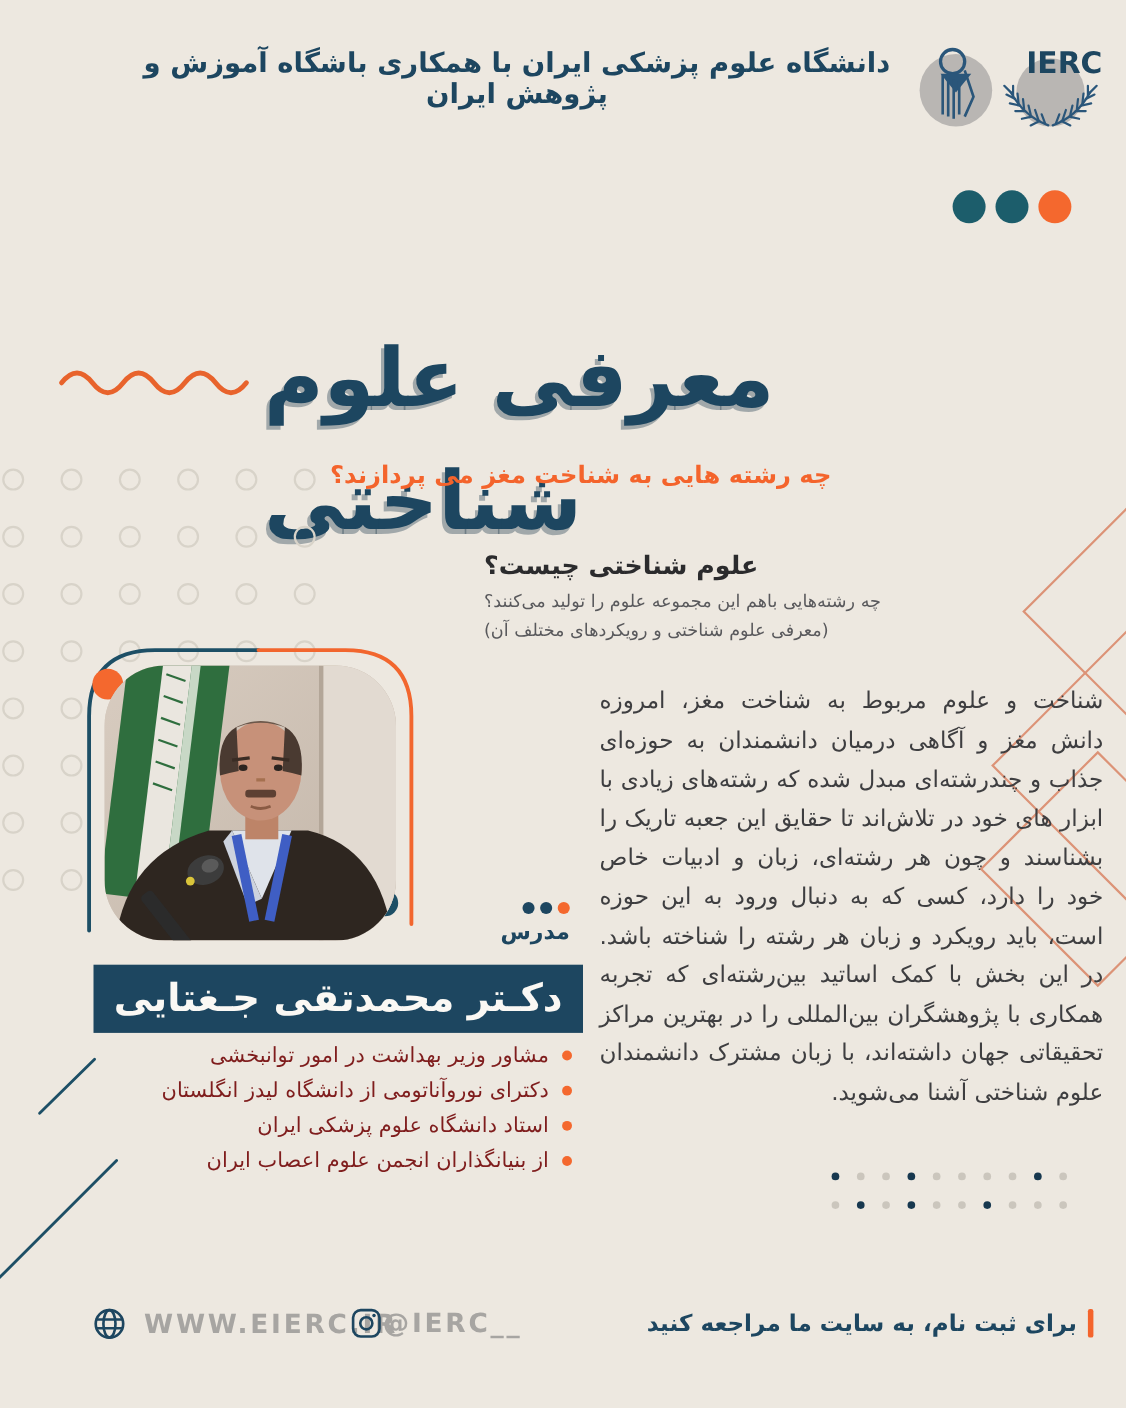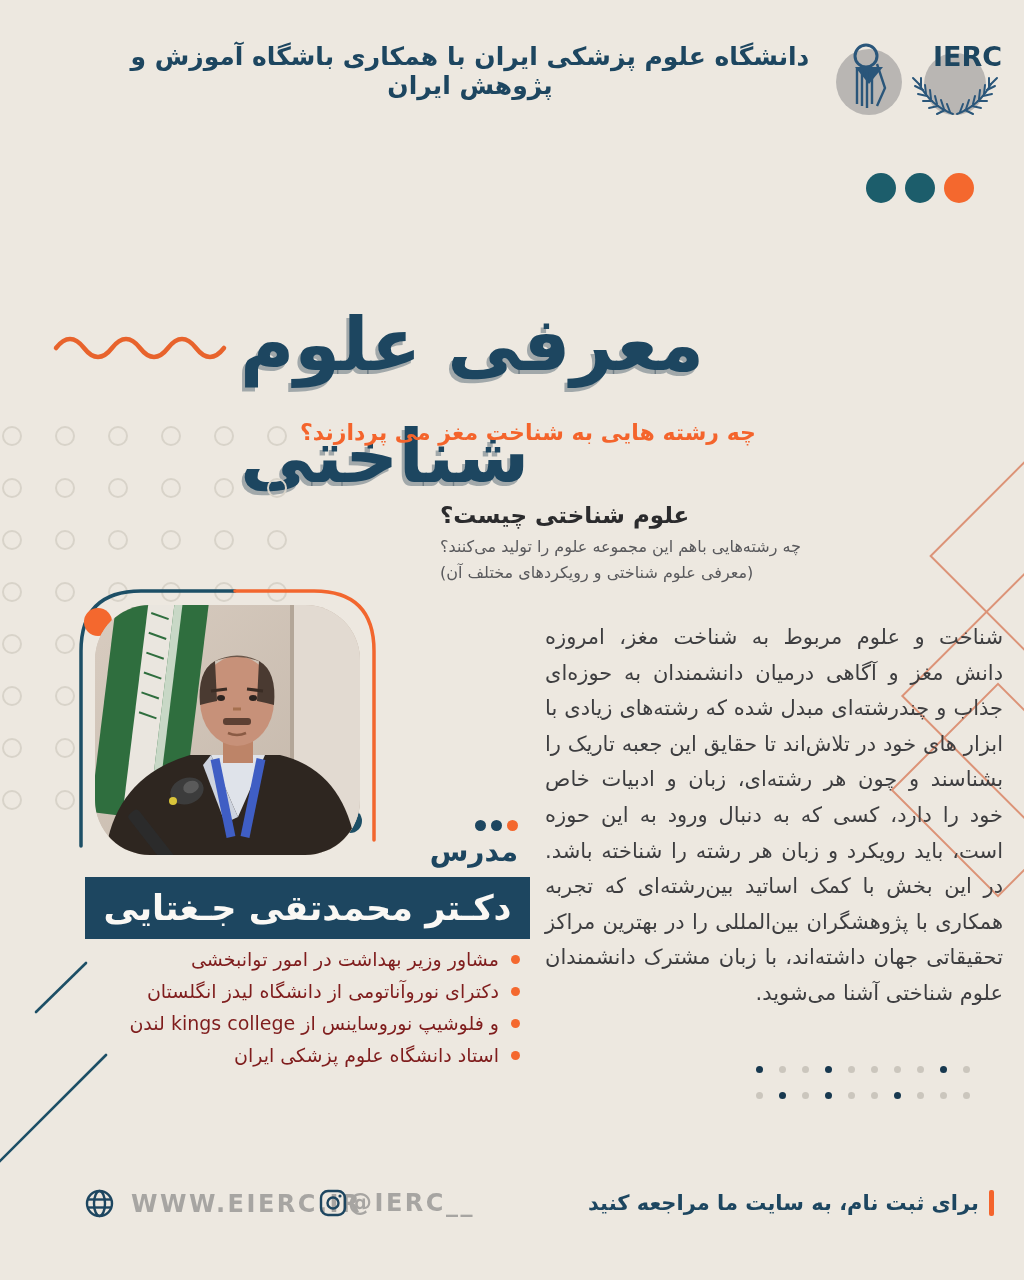--- a/index.html
+++ b/index.html
@@ -56,21 +56,21 @@
   .photo {
     position:absolute; top:605px; left:95px; width:265px; height:250px;
     border-radius:55px; overflow:hidden; background:#cfc4b8;
   }
   
   .modares { position:absolute; top:820px; left:428px; width:90px; text-align:right; }
   .modares .mini-dots { display:flex; justify-content:flex-end; gap:5px; margin-bottom:4px; }
   .modares .mini-dots i { width:11px; height:11px; border-radius:50%; display:block; }
   .mini-dots .navy { background:#1D4660; }
   .mini-dots .orange { background:#F4682E; }
-  .modares .role { color:#1D4660; font-size:28px; font-weight:bold; direction:rtl;text-align:right; }
+  .modares .role { color:#1D4660; font-size:20px; font-weight:bold; direction:rtl;text-align:right; }
   
   .name-plate {
     position:absolute; top:877px; left:85px; width:445px; height:62px;
     background:#1D4660; display:flex; align-items:center; justify-content:center;
   }
   .name-plate .name {
     color:#FAF8F4; font-size:35px; font-weight:bold; direction:rtl; white-space:nowrap;
   }
   
   .creds { position:absolute; top:948px; left:95px; width:425px; direction:rtl; }
@@ -293,25 +293,25 @@
       <div class="cred-item">
         <span class="bullet"></span>
         <span class="txt">مشاور وزیر بهداشت در امور توانبخشی</span>
       </div>
       <div class="cred-item">
         <span class="bullet"></span>
         <span class="txt">دکترای نوروآناتومی از دانشگاه لیدز انگلستان</span>
       </div>
       <div class="cred-item">
         <span class="bullet"></span>
-        <span class="txt">و فلوشیپ نوروساینس از kings college لندن</span>
+        <span class="txt">استاد دانشگاه علوم پزشکی ایران</span>
       </div>
       <div class="cred-item">
         <span class="bullet"></span>
-        <span class="txt">استاد دانشگاه علوم پزشکی ایران</span>
+        <span class="txt">از بنیانگذاران انجمن علوم اعصاب ایران</span>
       </div>
     </div>
 
   <div class="diag">
     <svg width="130" height="260" viewBox="0 0 130 260">
       <line x1="36" y1="62" x2="86" y2="13" stroke="#1D4F66" stroke-width="2.6" stroke-linecap="round"></line>
       <line x1="-4" y1="215" x2="106" y2="105" stroke="#1D4F66" stroke-width="2.6" stroke-linecap="round"></line>
     </svg>
   </div>
 

